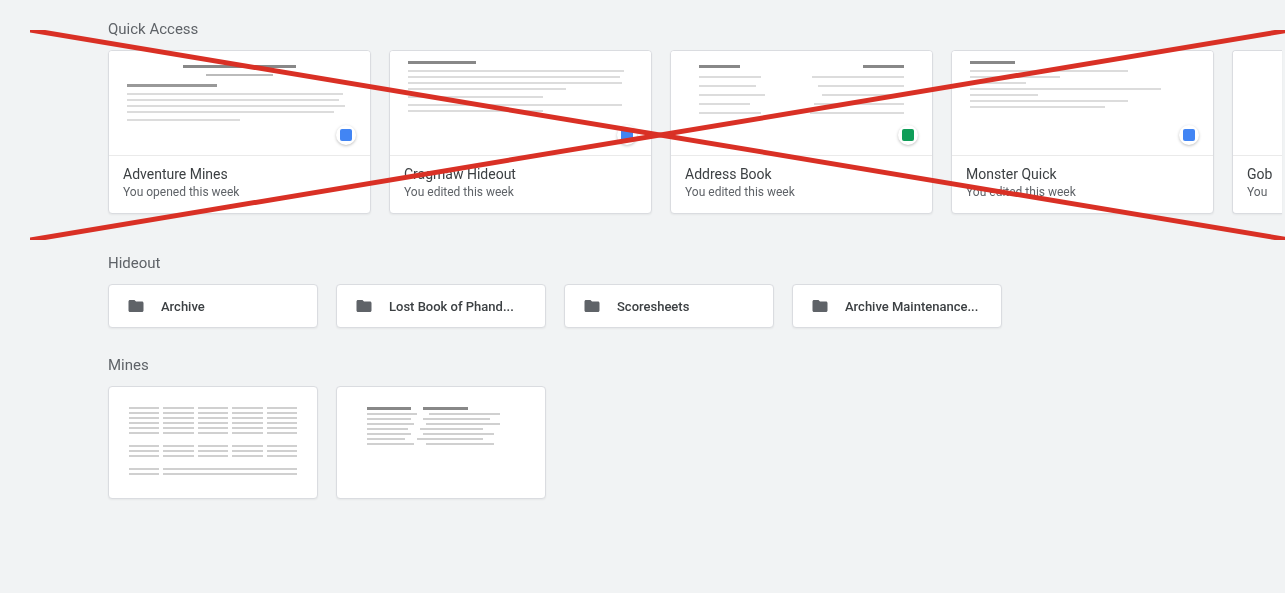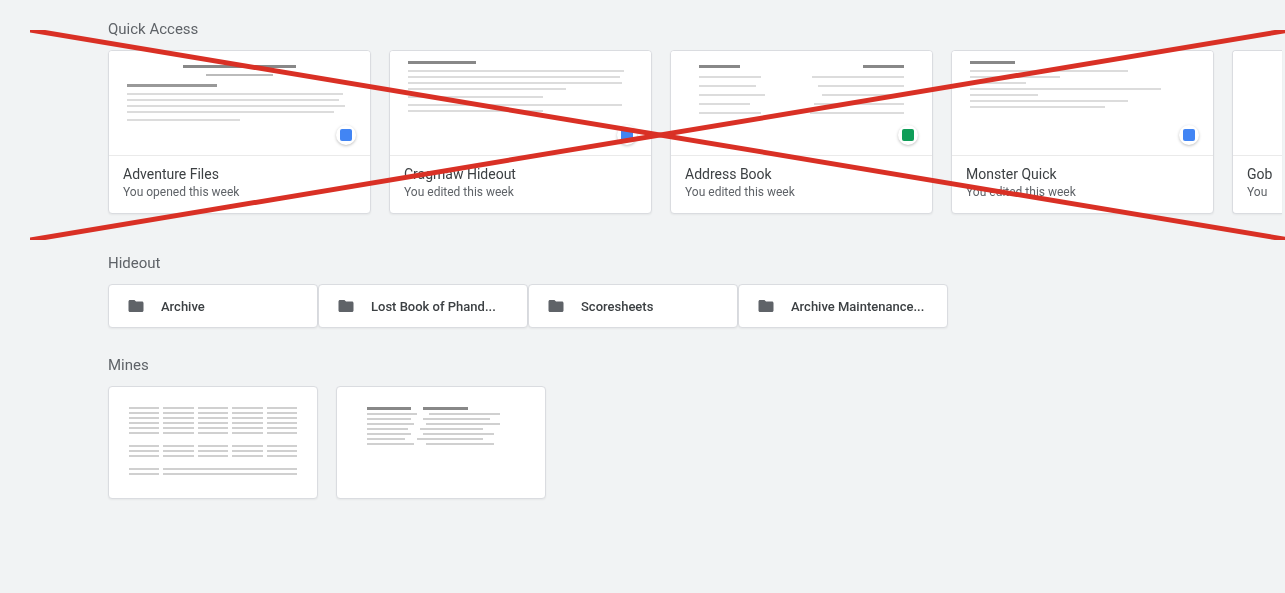--- a/index.html
+++ b/index.html
@@ -83,20 +83,21 @@
       font-weight: 400;
       margin-bottom: 3px;
     }
     .qa-sub {
       font-size: 12px;
       color: #5f6368;
     }
     
     .folders-row {
       display: flex;
+      gap: 18px;
       margin-bottom: 28px;
     }
     .folder-card {
       width: 210px;
       background: #fff;
       border: 1px solid #dadce0;
       border-radius: 4px;
       padding: 12px 16px;
       display: flex;
       align-items: center;
@@ -163,21 +164,21 @@
         <span class="fake-text" style="width:96%"></span>
         <span class="fake-text" style="width:94%"></span>
         <span class="fake-text" style="width:97%"></span>
         <span class="fake-text" style="width:92%"></span>
         <span class="fake-text" style="width:50%;margin-top:6px"></span>
         <div class="badge">
             <div class="badge-inner" style="background:#4285f4" style-bg="#4285f4"></div>
           </div>
       </div>
       <div class="qa-meta">
-        <div class="qa-title">Adventure Files</div>
+        <div class="qa-title">Adventure Mines</div>
         <div class="qa-sub">You opened this week</div>
       </div>
     </div>
 
     <div class="qa-card">
       <div class="qa-preview">
         <span class="fake-text" style="width:30%;background:#888;height:3px;margin-bottom:6px"></span>
         <span class="fake-text" style="width:96%"></span>
         <span class="fake-text" style="width:94%"></span>
         <span class="fake-text" style="width:95%"></span>

